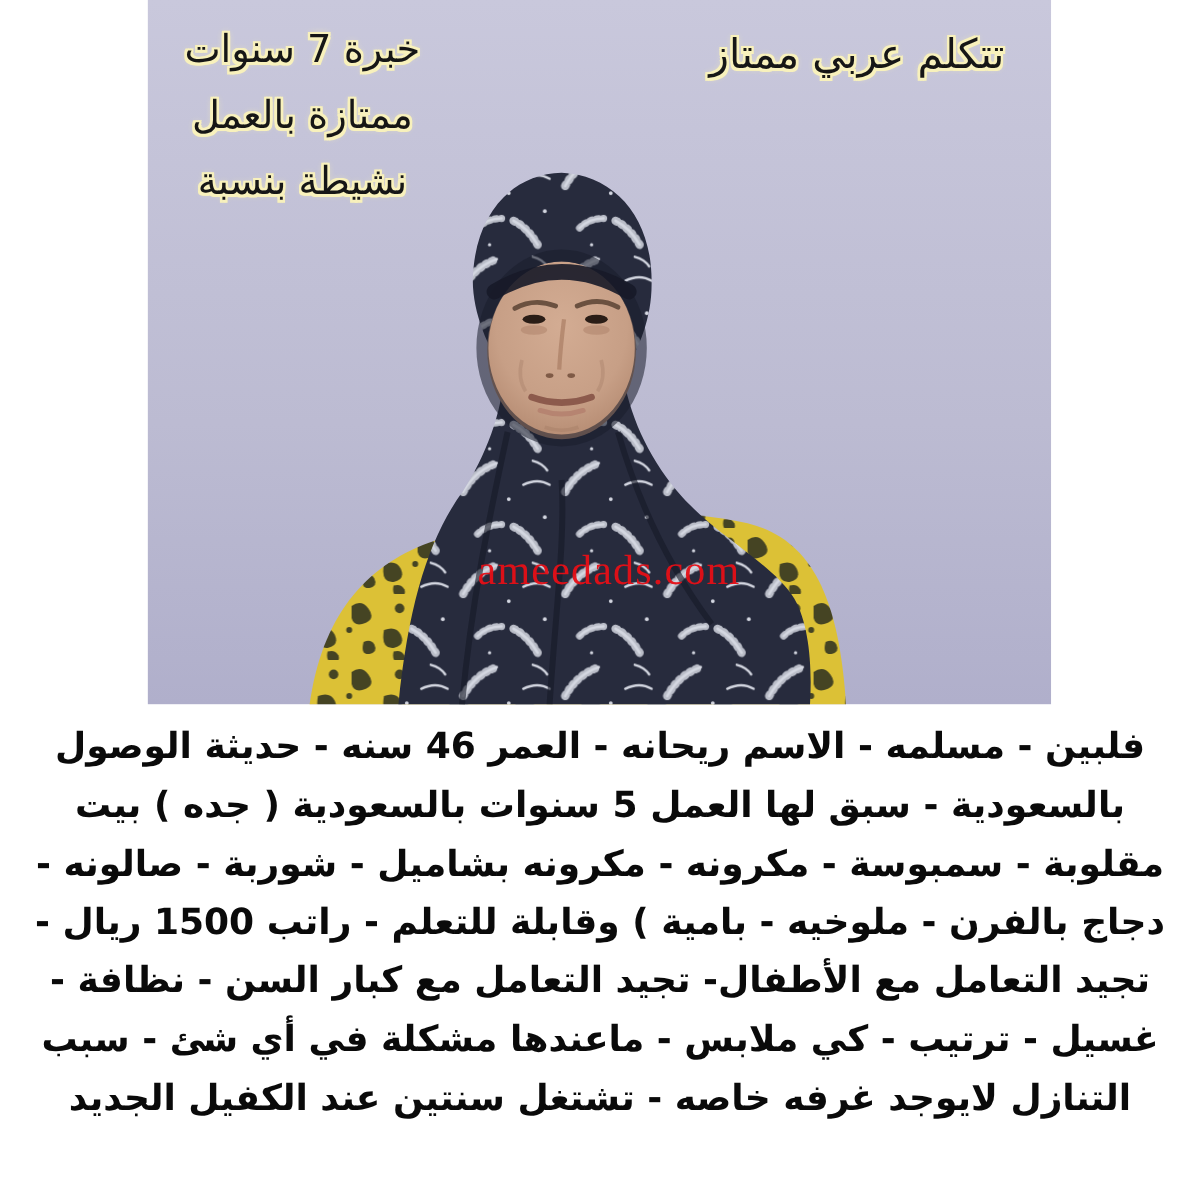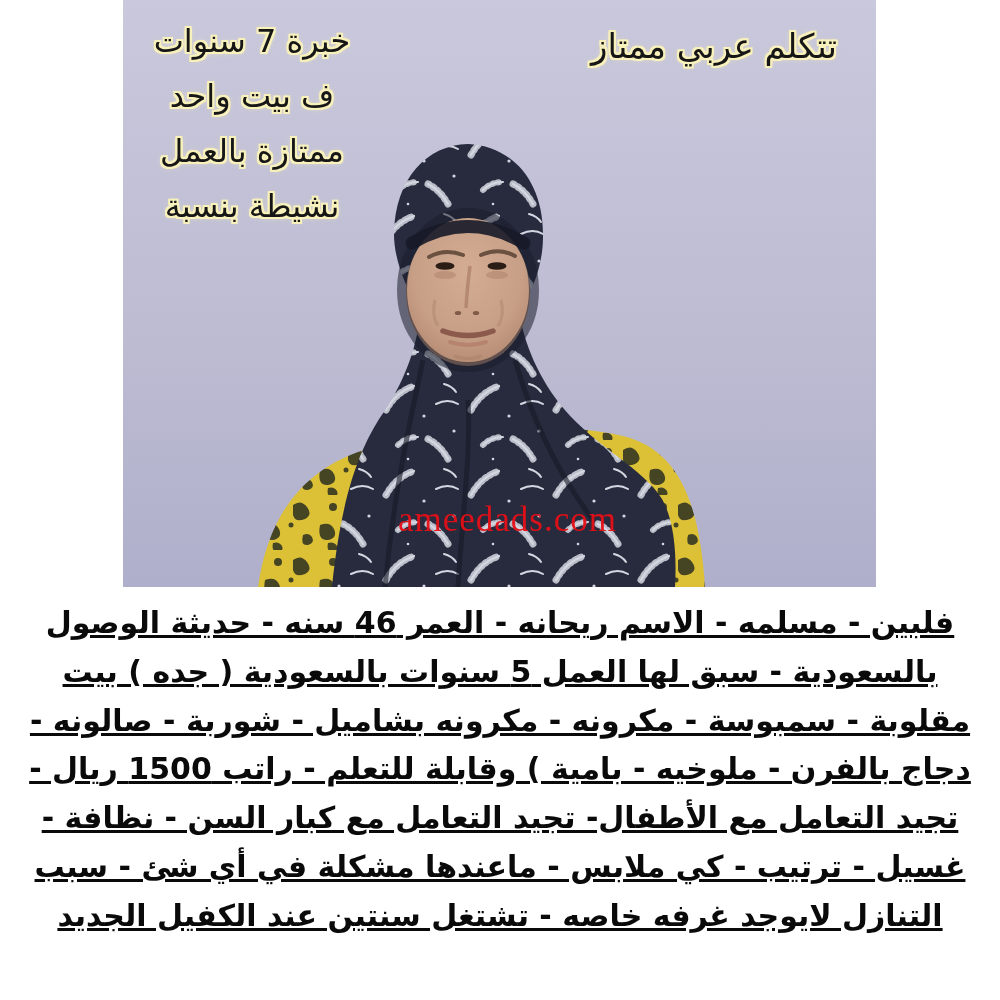--- a/index.html
+++ b/index.html
@@ -20,29 +20,29 @@
       2px 2px 0 #f8f1bc,-2px 2px 0 #f8f1bc,2px -2px 0 #f8f1bc,-2px -2px 0 #f8f1bc,
       0 0 6px #f6efb4;
   }
   .overlay .line{display:block;}
   .top-left{left:131px;top:14px;width:242px;font-size:32px;line-height:55px;}
   .top-right{left:566px;top:14px;width:296px;font-size:34px;line-height:65px;}
   .watermark{
     position:absolute;left:398px;top:456px;
     font-family:"Liberation Serif","DejaVu Serif",serif;
     font-size:35px;font-weight:400;color:#e60f17;opacity:.95;
-    letter-spacing:1px;white-space:nowrap;margin-top:44px;
+    letter-spacing:1px;white-space:nowrap;
   }
   .details{
     position:absolute;left:0;top:599px;width:1000px;
     direction:rtl;text-align:center;
     font-size:30px;line-height:48.8px;font-weight:bold;color:#0a0a0a;
     white-space:nowrap;
   }
-  .details .line{display:block;text-decoration:underline;}
+  .details .line{display:block;}
 </style>
 </head>
 <body>
 
 <div class="photo-wrap">
   <svg width="753" height="587" viewBox="0 0 753 587">
     <defs>
       <linearGradient id="bg" x1="0" y1="0" x2="0" y2="1">
         <stop offset="0" stop-color="#c9c8dc"></stop>
         <stop offset="0.6" stop-color="#bcbbd2"></stop>
@@ -124,21 +124,20 @@
     <g stroke="#161927" stroke-width="5" fill="none" opacity="0.6">
       <path d="M345,400 C348,450 340,510 335,587"></path>
       <path d="M300,360 C285,430 270,500 262,587"></path>
       <path d="M392,360 C412,430 440,480 470,520"></path>
     </g>
   </svg>
 </div>
 
 <div class="overlay top-left">
   <span class="line">خبرة 7 سنوات</span>
-  <span class="line">ف بيت واحد</span>
   <span class="line">ممتازة بالعمل</span>
   <span class="line">نشيطة بنسبة</span>
 </div>
 
 <div class="overlay top-right">
   <span class="line">تتكلم عربي ممتاز</span>
 </div>
 
 <div class="watermark">ameedads.com</div>
 

